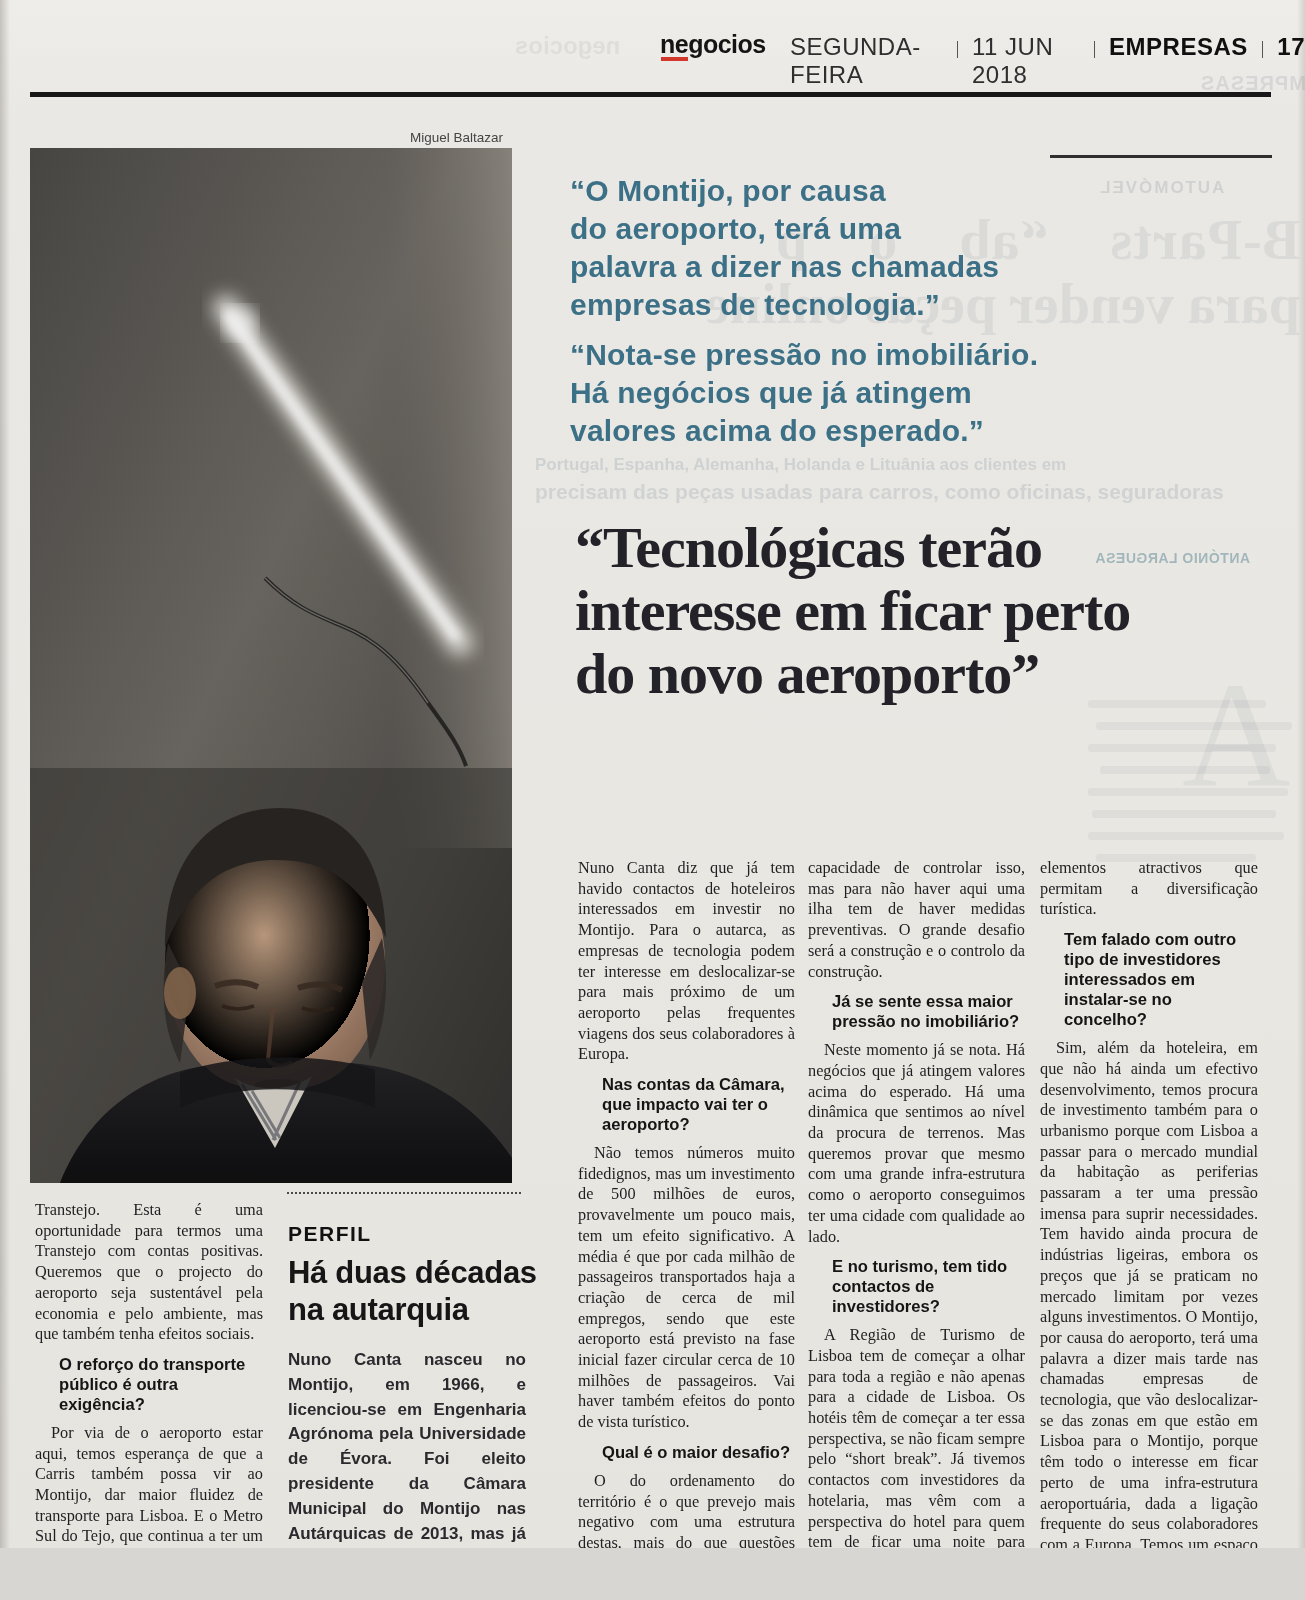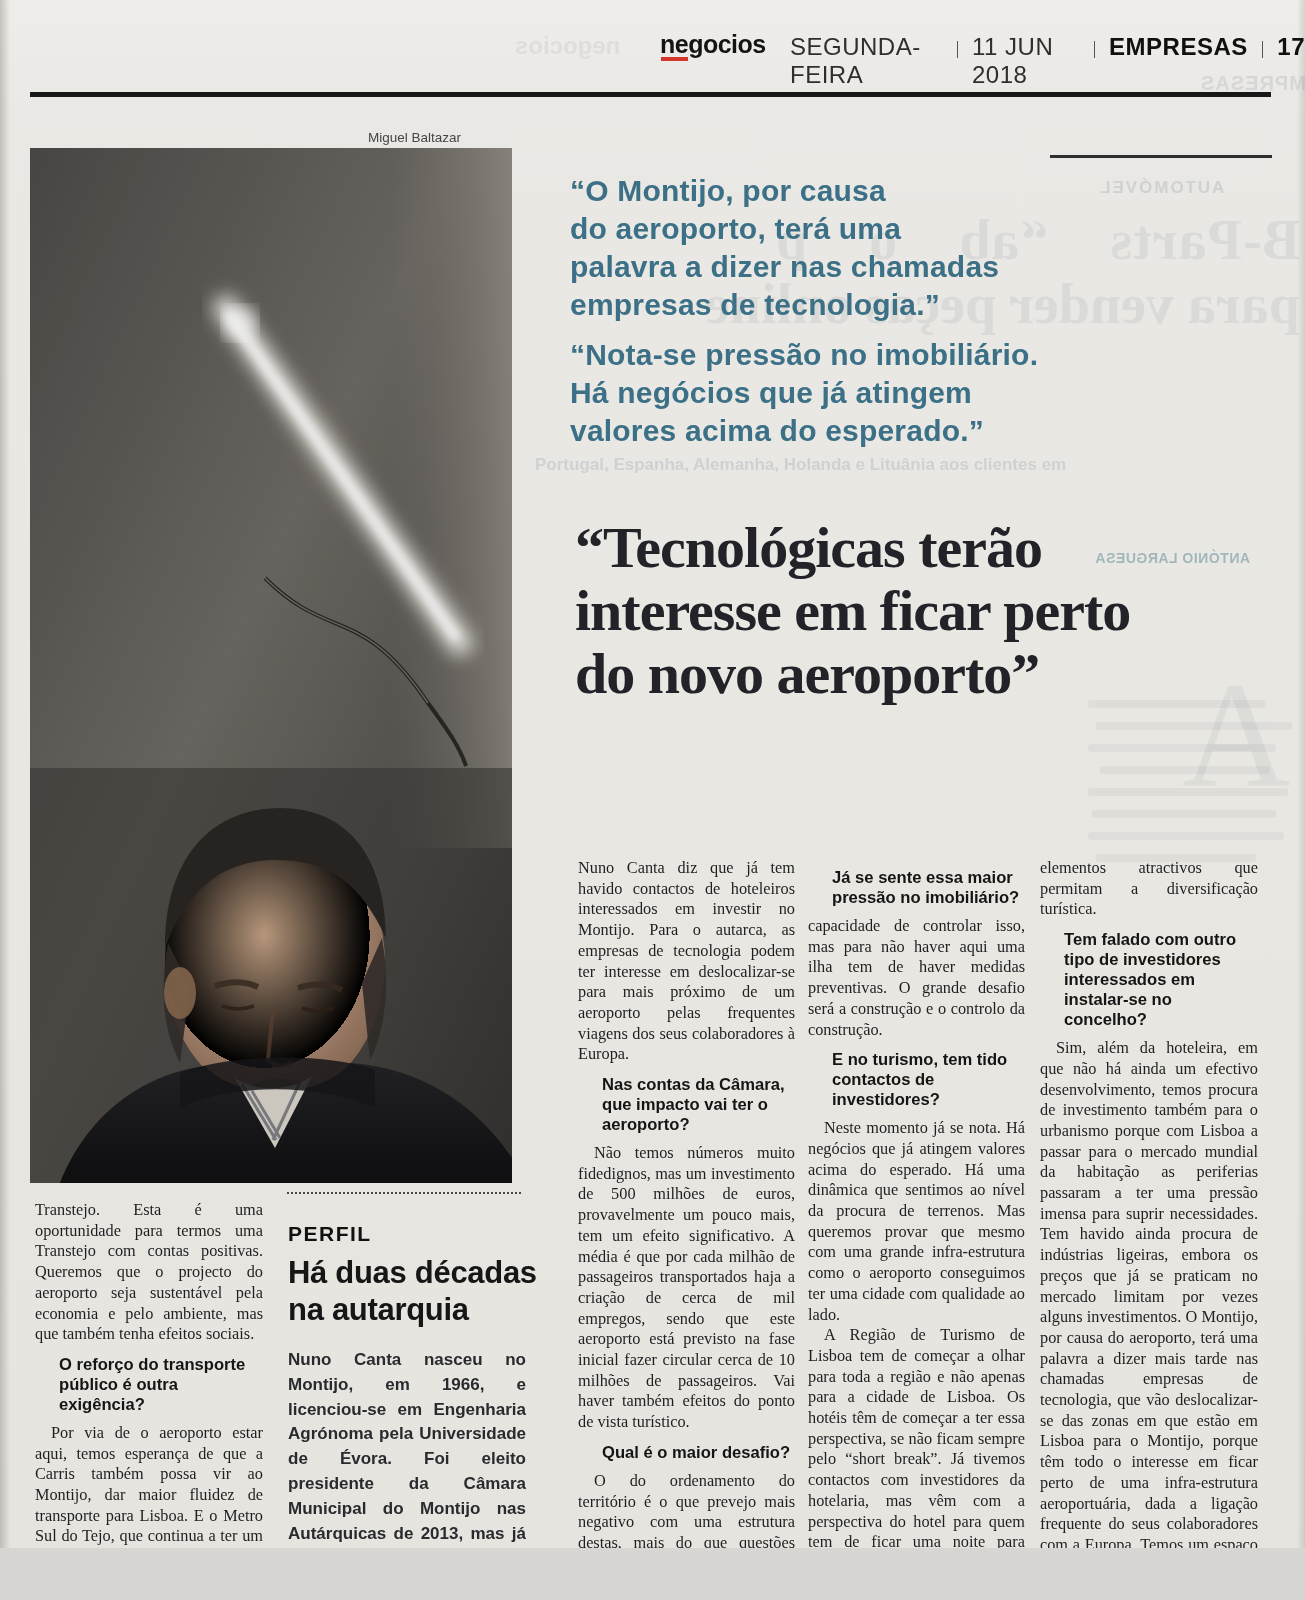--- a/index.html
+++ b/index.html
@@ -63,21 +63,21 @@
     <span class="tick"></span>
     <span>11 JUN 2018</span>
     <span class="tick"></span>
     <span class="b">EMPRESAS</span>
     <span class="tick"></span>
     <span class="b">17</span>
   </div>
   <div class="hrule"></div>
   <div class="abs ghost mirror" style="left:1200px;top:72px;font-weight:bold;font-size:20px;letter-spacing:1px;opacity:.18;">EMPRESAS</div>
 
-  <div class="abs credit" style="left:368px;top:130px;text-align:right;">Miguel Baltazar</div>
+  <div class="abs credit" style="left:410px;top:130px;text-align:right;">Miguel Baltazar</div>
 
   <div class="abs" style="left:30px;top:148px;width:482px;height:1035px;">
     <svg width="482" height="1035" viewBox="0 0 482 1035">
       <defs>
         <linearGradient id="wall" x1="0" y1="0" x2="1" y2="1">
           <stop offset="0" stop-color="#4c4a47"></stop>
             <stop offset=".45" stop-color="#6e6a64"></stop>
           <stop offset=".75" stop-color="#55524e"></stop>
             <stop offset="1" stop-color="#2c2b29"></stop>
         </linearGradient>
@@ -136,20 +136,21 @@
 
       <rect width="482" height="1035" fill="#000" opacity=".06"></rect>
     </svg>
   </div>
 
   <div class="abs" style="left:1050px;top:155px;width:222px;height:3px;background:#2f2f2f;"></div>
   <div class="abs ghost mirror" style="left:1098px;top:178px;font-weight:bold;font-size:17px;letter-spacing:2px;opacity:.22;">AUTOMÓVEL</div>
   <div class="abs ghost mirror" style="left:540px;top:208px;width:760px;font-family:'Liberation Serif',serif;font-weight:bold;font-size:56px;opacity:.13;word-spacing:46px;letter-spacing:1px;">B-Parts “ab  o p</div>
   <div class="abs ghost mirror" style="left:540px;top:272px;width:760px;font-family:'Liberation Serif',serif;font-weight:bold;font-size:56px;opacity:.13;">para vender peças online</div>
   <div class="abs ghost" style="left:535px;top:451px;font-weight:bold;font-size:17px;line-height:27px;opacity:.3;color:#93a0ac;">Portugal, Espanha, Alemanha, Holanda e Lituânia aos clientes em</div>
+  <div class="abs ghost" style="left:535px;top:478px;font-weight:bold;font-size:21px;line-height:27px;opacity:.28;color:#93a0ac;">precisam das peças usadas para carros, como oficinas, seguradoras</div>
   <div class="abs ghost mirror" style="left:1095px;top:550px;font-weight:bold;font-size:14px;letter-spacing:.5px;color:#4c7d8d;opacity:.45;">ANTÓNIO LARGUESA</div>
   <div class="abs ghost" style="left:1182px;top:648px;font-family:'Liberation Serif',serif;font-size:150px;opacity:.1;">A</div>
 
   <div class="g-bar" style="left:1088px;top:700px;width:178px;"></div>
   <div class="g-bar" style="left:1096px;top:722px;width:196px;"></div>
   <div class="g-bar" style="left:1088px;top:744px;width:188px;"></div>
   <div class="g-bar" style="left:1100px;top:766px;width:170px;"></div>
   <div class="g-bar" style="left:1088px;top:788px;width:200px;"></div>
   <div class="g-bar" style="left:1092px;top:810px;width:184px;"></div>
   <div class="g-bar" style="left:1088px;top:832px;width:196px;"></div>
@@ -168,24 +169,24 @@
 do novo aeroporto”</div>
 
   <div class="abs col" style="left:578px;top:858px;height:715px;">
       <div class="blk blk-cont">Nuno Canta diz que já tem havido contactos de hoteleiros interessados em investir no Montijo. Para o autarca, as empresas de tecnologia podem ter interesse em deslocalizar-se para mais próximo de um aeroporto pelas frequentes viagens dos seus colaboradores à Europa.</div>
       <div class="blk blk-q">Nas contas da Câmara, que impacto vai ter o aeroporto?</div>
       <div class="blk blk-p">Não temos números muito fidedignos, mas um investimento de 500 milhões de euros, provavelmente um pouco mais, tem um efeito significativo. A média é que por cada milhão de passageiros transportados haja a criação de cerca de mil empregos, sendo que este aeroporto está previsto na fase inicial fazer circular cerca de 10 milhões de passageiros. Vai haver também efeitos do ponto de vista turístico.</div>
       <div class="blk blk-q">Qual é o maior desafio?</div>
       <div class="blk blk-p">O do ordenamento do território é o que prevejo mais negativo com uma estrutura destas, mais do que questões ambientais.</div>
     </div>
   <div class="abs col" style="left:808px;top:858px;height:715px;">
+      <div class="blk blk-cont">capacidade de controlar isso, mas para não haver aqui uma ilha tem de haver medidas preventivas. O grande desafio será a construção e o controlo da construção.</div>
       <div class="blk blk-q">Já se sente essa maior pressão no imobiliário?</div>
-      <div class="blk blk-cont">capacidade de controlar isso, mas para não haver aqui uma ilha tem de haver medidas preventivas. O grande desafio será a construção e o controlo da construção.</div>
+      <div class="blk blk-p">Neste momento já se nota. Há negócios que já atingem valores acima do esperado. Há uma dinâmica que sentimos ao nível da procura de terrenos. Mas queremos provar que mesmo com uma grande infra-estrutura como o aeroporto conseguimos ter uma cidade com qualidade ao lado.</div>
       <div class="blk blk-q">E no turismo, tem tido contactos de investidores?</div>
-      <div class="blk blk-p">Neste momento já se nota. Há negócios que já atingem valores acima do esperado. Há uma dinâmica que sentimos ao nível da procura de terrenos. Mas queremos provar que mesmo com uma grande infra-estrutura como o aeroporto conseguimos ter uma cidade com qualidade ao lado.</div>
       <div class="blk blk-p">A Região de Turismo de Lisboa tem de começar a olhar para toda a região e não apenas para a cidade de Lisboa. Os hotéis têm de começar a ter essa perspectiva, se não ficam sempre pelo “short break”. Já tivemos contactos com investidores da hotelaria, mas vêm com a perspectiva do hotel para quem tem de ficar uma noite para apanhar o avião no dia seguinte. Há ainda essa visão redutora. Os projectos do arco ribeirinho sul – Montijo, Alcochete, Barreiro, Seixal, Moita, Almada – têm de ter</div>
     </div>
   <div class="abs col" style="left:1040px;top:858px;width:218px;height:715px;">
       <div class="blk blk-cont">elementos atractivos que permitam a diversificação turística.</div>
       <div class="blk blk-q">Tem falado com outro tipo de investidores interessados em instalar-se no concelho?</div>
       <div class="blk blk-p">Sim, além da hoteleira, em que não há ainda um efectivo desenvolvimento, temos procura de investimento também para o urbanismo porque com Lisboa a passar para o mercado mundial da habitação as periferias passaram a ter uma pressão imensa para suprir necessidades. Tem havido ainda procura de indústrias ligeiras, embora os preços que já se praticam no mercado limitam por vezes alguns investimentos. O Montijo, por causa do aeroporto, terá uma palavra a dizer mais tarde nas chamadas empresas de tecnologia, que vão deslocalizar-se das zonas em que estão em Lisboa para o Montijo, porque têm todo o interesse em ficar perto de uma infra-estrutura aeroportuária, dada a ligação frequente do seus colaboradores com a Europa. Temos um espaço junto ao aeroporto que está a pensar-se ser espaço de apoio que permitirá a localização para várias empresas deste tipo. Fala-se na Google, aqui é que era a localização ideal.</div>
     </div>
 
   <div class="abs col" style="left:35px;top:1200px;width:228px;height:380px;">
       <div class="blk blk-cont">Transtejo. Esta é uma oportunidade para termos uma Transtejo com contas positivas. Queremos que o projecto do aeroporto seja sustentável pela economia e pelo ambiente, mas que também tenha efeitos sociais.</div>

